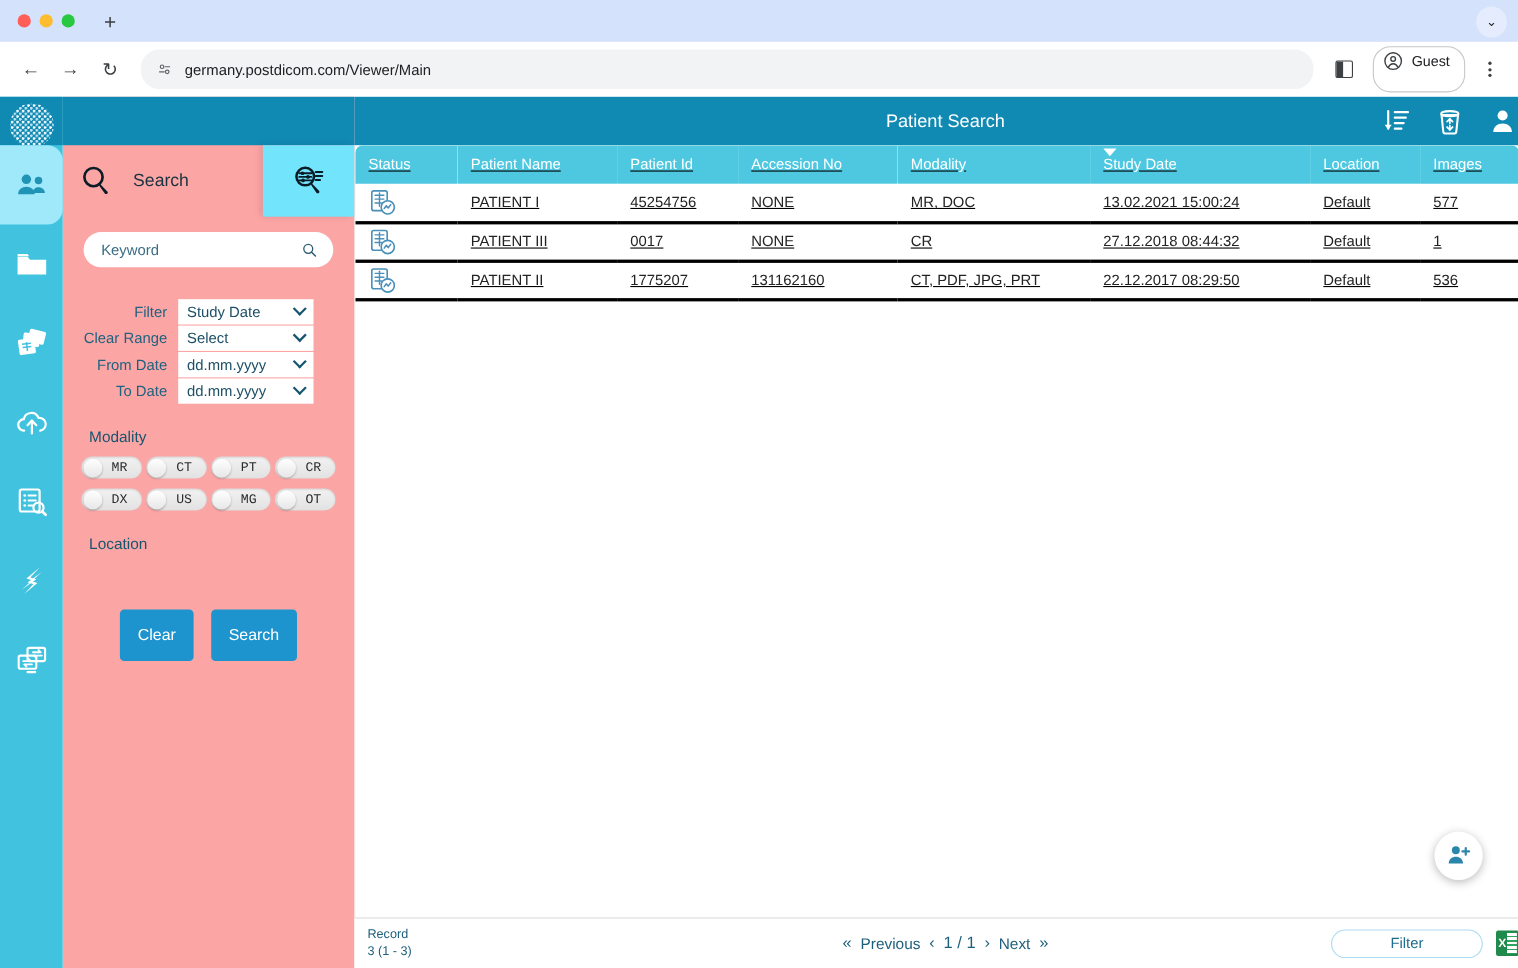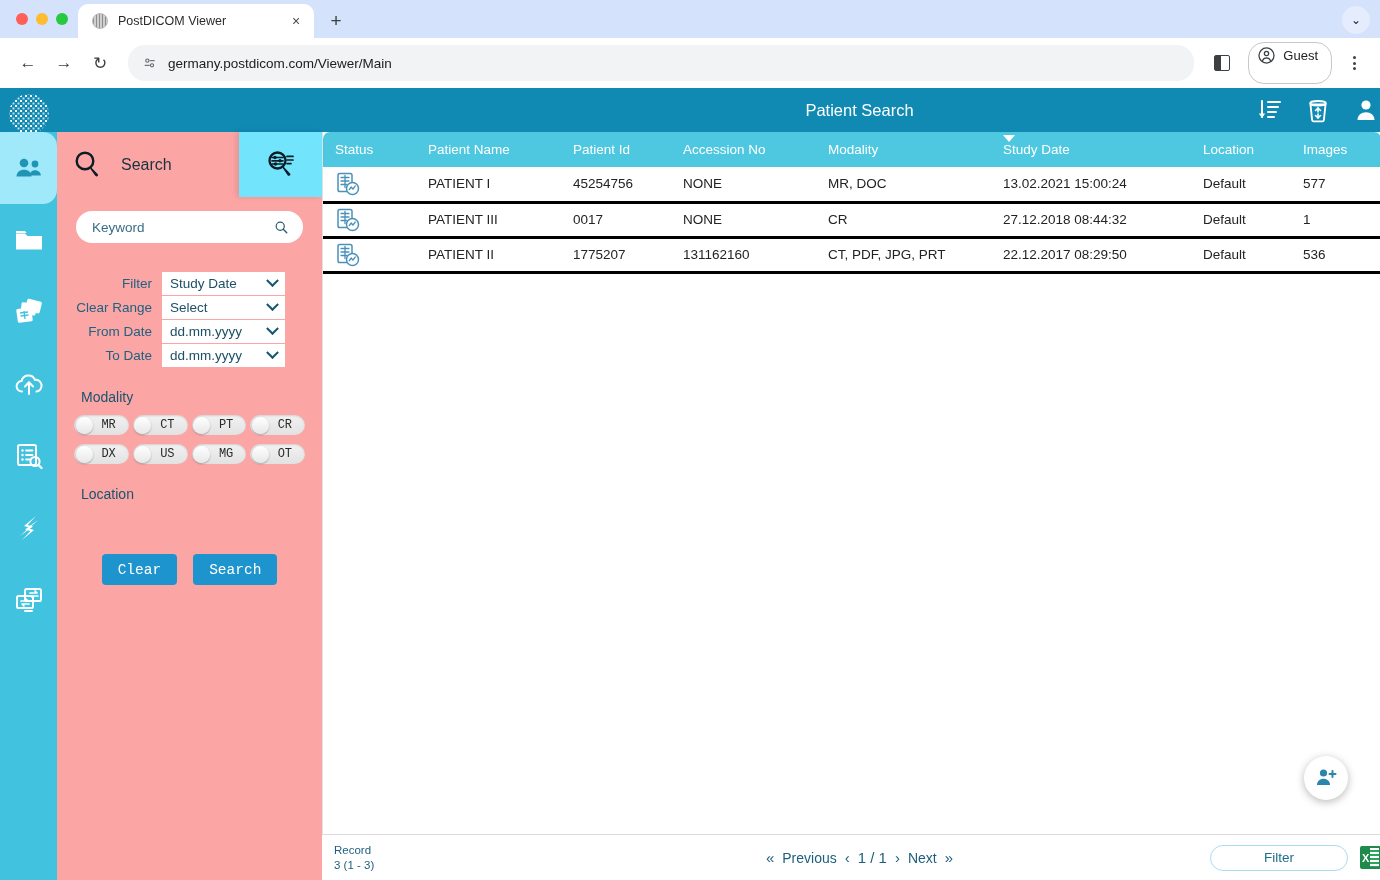--- a/index.html
+++ b/index.html
@@ -274,25 +274,25 @@
     display: flex; align-items: center; justify-content: space-between;
     padding: 0 11px;
     font-size: 13.5px; color: #1d4f66;
   }
 
   .panel-buttons {
     display: flex; gap: 16px; justify-content: center;
     margin-top: 52px;
   }
   .pbtn {
-    min-width: 62px; height: 31px;
+    min-width: 62px; height: 47px;
     background: #1d94cd;
     border-radius: 4px; border: 0;
     color: #ffffff; font-size: 14.5px;
-    font-family: Liberation Mono, monospace;
+    font-family: Liberation Sans, sans-serif;
     display: flex; align-items: center; justify-content: center;
     padding: 0 16px;
   }
   .pbtn.search { min-width: 73px; }
 
   
   .main {
     flex: 1;
     display: flex; flex-direction: column;
     background: #ffffff;
@@ -328,20 +328,21 @@
     padding-left: 0;
     overflow: hidden;
     position: relative;
   }
   .table-wrap {
     flex: 1;
     margin: 0 16px 0 0;
     display: flex; flex-direction: column;
     overflow: hidden;
     border-left: 1px solid #e3e3e3;
+    text-decoration: underline;
   }
   table.grid {
     width: 100%;
     border-collapse: collapse;
     table-layout: fixed;
   }
   table.grid thead th {
     background: #4ec8e0;
     color: #ffffff;
     font-size: 13.5px;
@@ -440,25 +441,20 @@
   }
 </style>
 </head>
 <body>
 
 <div class="browser-tabbar">
   <div class="traffic">
     <span class="dot red"></span>
     <span class="dot yellow"></span>
     <span class="dot green"></span>
-  </div>
-  <div class="tab">
-    <span class="tab-favicon"></span>
-    <span class="tab-title">PostDICOM Viewer</span>
-    <span class="tab-close">×</span>
   </div>
   <div class="tab-new">+</div>
   <div class="tabbar-chevron">⌄</div>
 </div>
 
 <div class="browser-toolbar">
   <div class="nav-btn">←</div>
   <div class="nav-btn">→</div>
   <div class="nav-btn">↻</div>
   <div class="omnibox">

